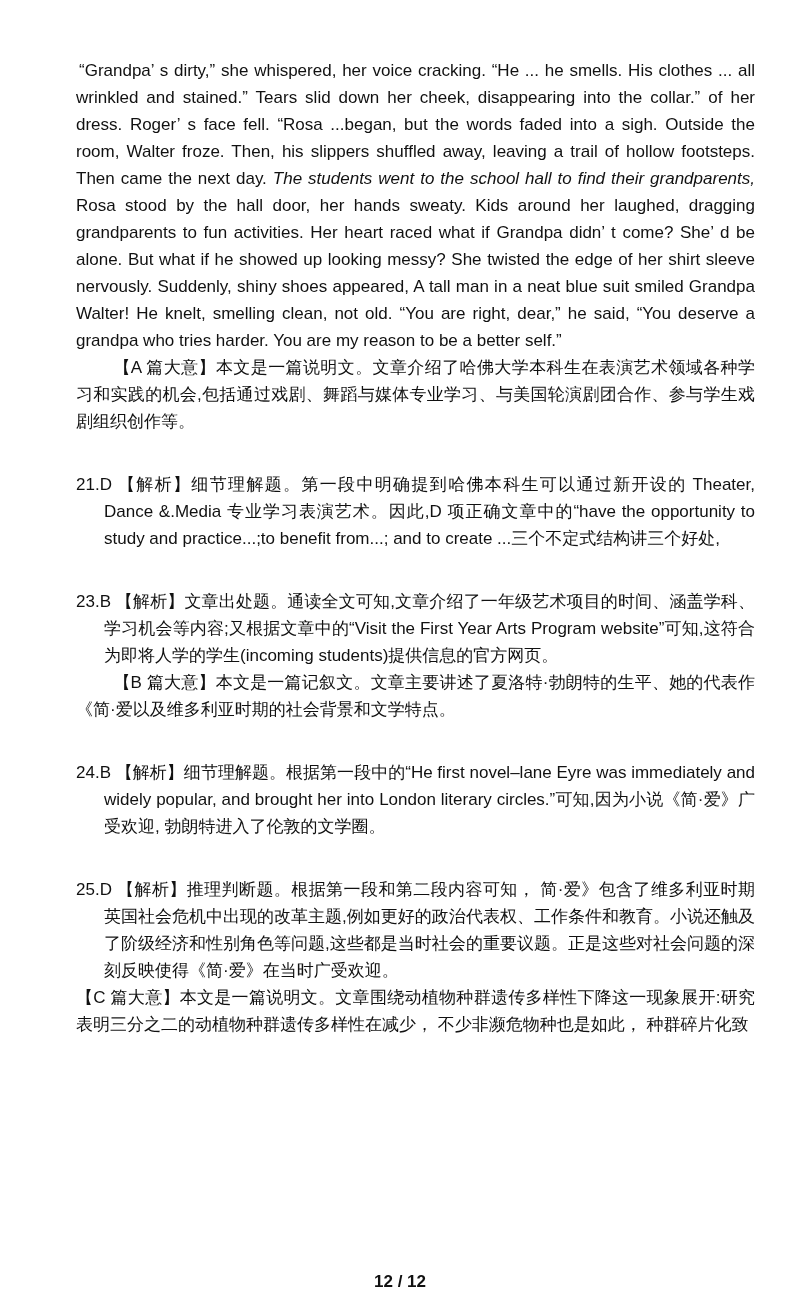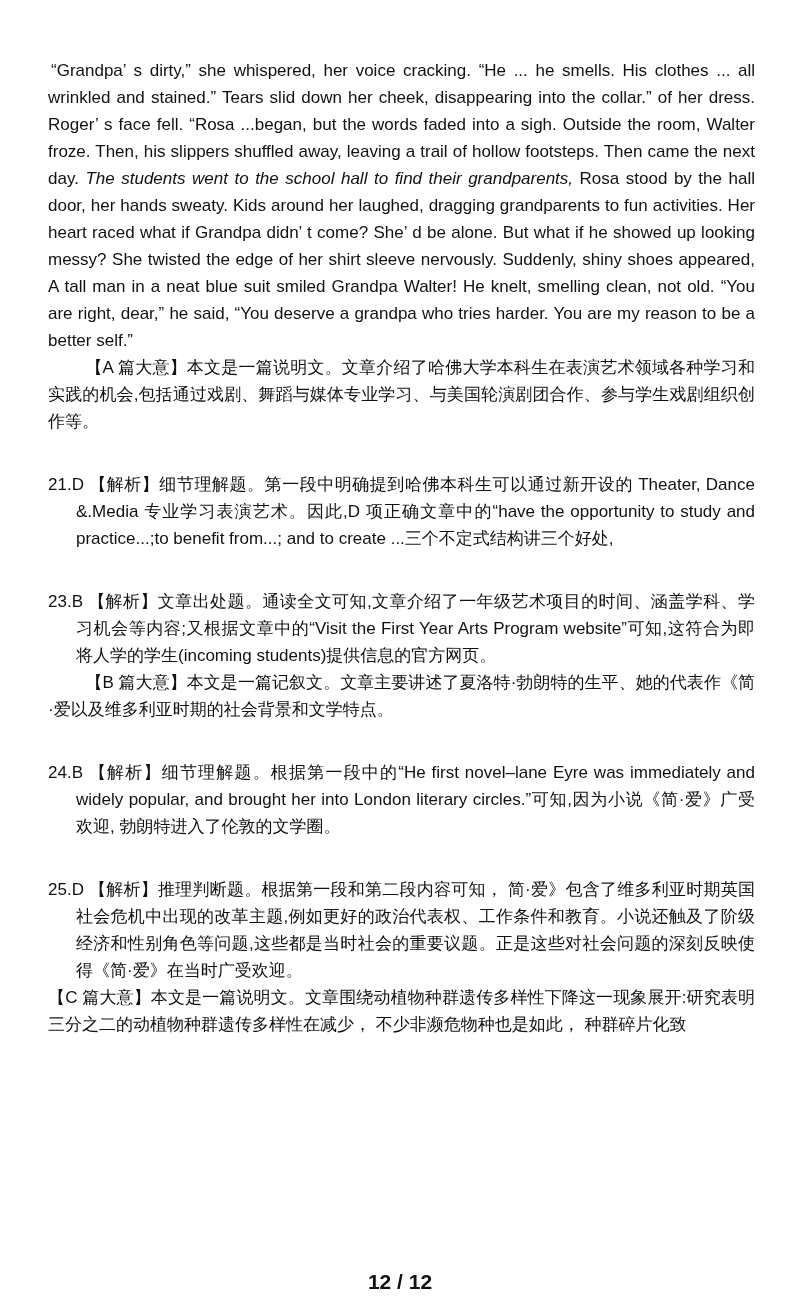--- a/index.html
+++ b/index.html
@@ -8,21 +8,21 @@
     height: 1309px;
     background: #ffffff;
     color: #111111;
     font-family: "Liberation Sans", "DejaVu Sans", sans-serif;
     font-size: 17px;
     line-height: 27px;
     position: relative;
     overflow: hidden;
   }
   .page {
-    padding: 57px 45px 0 48px;
+    padding: 57px 45px 0 76px;
   }
   .story {
     text-align: justify;
     text-indent: 3px;
     margin: 0;
   }
   .story .ital { font-style: italic; }
   .detail-heading {
     margin: 30px 0 0 0;
     font-size: 17px;
@@ -41,21 +41,21 @@
   }
   .item.flush { text-indent: 0; }
   .answer-number { white-space: nowrap; }
   .footer {
     position: absolute;
     left: 0;
     right: 0;
     bottom: 14px;
     text-align: center;
     font-weight: 600;
-    font-size: 21px;
+    font-size: 17px;
   }
 </style>
 </head>
 <body>
 
 <div class="page">
 
   <p class="story"><span>“Grandpa’ s dirty,” she whispered, her voice cracking. “He ... he smells. His clothes ... all wrinkled and stained.” Tears slid down her cheek, disappearing into the collar.” of her dress. Roger’ s face fell. “Rosa ...began, but the words faded into a sigh. Outside the room, Walter froze. Then, his slippers shuffled away, leaving a trail of hollow footsteps. Then came the next day. </span><span class="ital">The students went to the school hall to find their grandparents,</span><span> Rosa stood by the hall door, her hands sweaty. Kids around her laughed, dragging grandparents to fun activities. Her heart raced what if Grandpa didn’ t come? She’ d be alone. But what if he showed up looking messy? She twisted the edge of her shirt sleeve nervously. Suddenly, shiny shoes appeared, A tall man in a neat blue suit smiled Grandpa Walter! He knelt, smelling clean, not old. “You are right, dear,” he said, “You deserve a grandpa who tries harder. You are my reason to be a better self.”</span></p>
 
 

